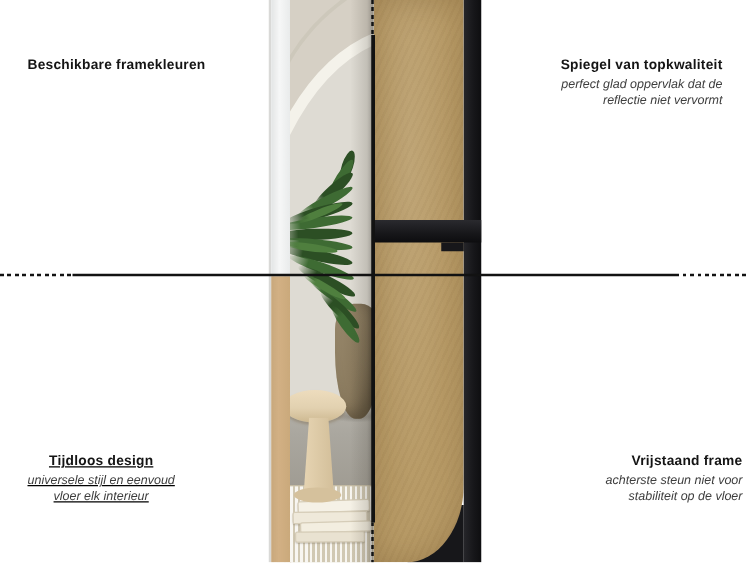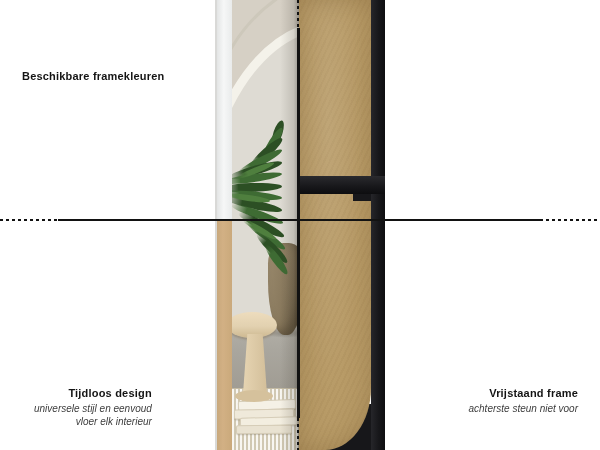--- a/index.html
+++ b/index.html
@@ -1,26 +1,26 @@
 <!DOCTYPE html>
 <html style="--background: #ffffff; --line: #121212; --heading-text: #141414; --subtext: #3d3d3d; --mdf-panel: #b89b67; --frame-black: #17171a; --frame-white: #f1f2f2; --frame-oak: #d2b084; --wall: #dedbd3; --wall-shade: #d6d0c5; --arc-highlight: #f4f2ea; --floor: #aaa79f; --rug: #e3dcc8; --plant-dark: #2c4f24; --plant-mid: #3e6b33; --plant-light: #4f7f3e; --pot: #8a7a5e; --stool: #e2d1b0;"><head>
 <meta charset="utf-8">
 <style>
   html,body{margin:0;padding:0;}
   body{width:600px;height:450px;font-family:"Liberation Sans","DejaVu Sans",sans-serif;}
   .canvas{position:relative;width:600px;height:450px;background:var(--background,#fff);overflow:hidden;}
 
   
-  .note{position:absolute;z-index:6;margin-top:24px;}
+  .note{position:absolute;z-index:6;}
   .note .title{font-size:11px;font-weight:bold;color:var(--heading-text,#141414);letter-spacing:.2px;margin-bottom:4px;}
   .note .sub{font-size:10px;line-height:12.5px;font-style:italic;color:var(--subtext,#3d3d3d);}
   .note.tl{left:22px;top:46px;text-align:left;}
   .note.tr{right:22px;top:46px;text-align:right;}
-  .note.bl{left:34px;top:363px;text-align:right;}
-  .note.br{right:22px;top:363px;text-align:right;}
+  .note.bl{left:22px;top:363px;text-align:center;text-decoration:underline;}
+  .note.br{right:6px;top:363px;text-align:right;}
 
   
   .hline,.hdot{position:absolute;height:2px;top:219px;z-index:5;}
   .hline{background:var(--line,#121212);}
   .hdot{background:repeating-linear-gradient(90deg,var(--line,#121212) 0 3px,transparent 3px 6px);}
   .vseg{position:absolute;left:297px;z-index:5;}
   .vdot{width:2px;background:repeating-linear-gradient(180deg,var(--line,#121212) 0 3px,transparent 3px 6px);}
   .vsolid{width:3px;background:var(--line,#121212);}
 
   
@@ -113,25 +113,31 @@
   <div class="hline" style="left:58px;width:482px"></div>
   <div class="hdot" style="left:540px;width:60px"></div>
   <div class="vseg vdot" style="top:0;height:28px"></div>
   <div class="vseg vsolid" style="top:28px;height:390px"></div>
   <div class="vseg vdot" style="top:418px;height:32px"></div>
 
   <div class="note tl">
     <div class="title">Beschikbare framekleuren</div>
   </div>
 
+  <div class="note tr">
+    <div class="title">Spiegel van topkwaliteit</div>
+    <div class="sub">perfect glad oppervlak dat de</div>
+    <div class="sub">reflectie niet vervormt</div>
+  </div>
 
   <div class="note bl">
     <div class="title">Tijdloos design</div>
     <div class="sub">universele stijl en eenvoud</div>
     <div class="sub">vloer elk interieur</div>
   </div>
 
   <div class="note br">
     <div class="title">Vrijstaand frame</div>
     <div class="sub">achterste steun niet voor</div>
+    <div class="sub">stabiliteit op de vloer</div>
   </div>
 
 </div>
 
 </body></html>

